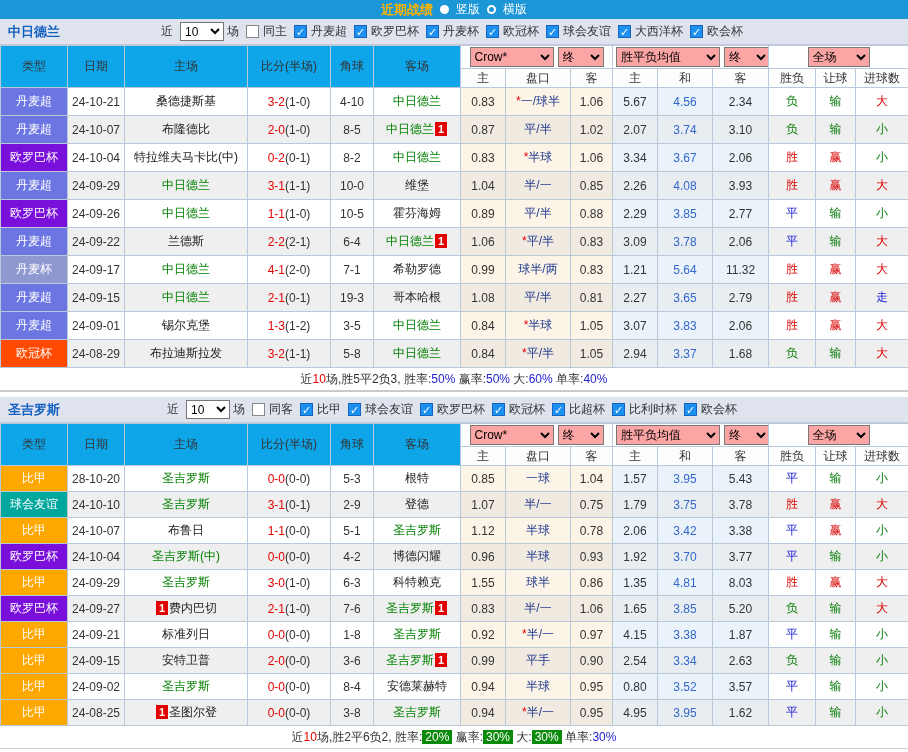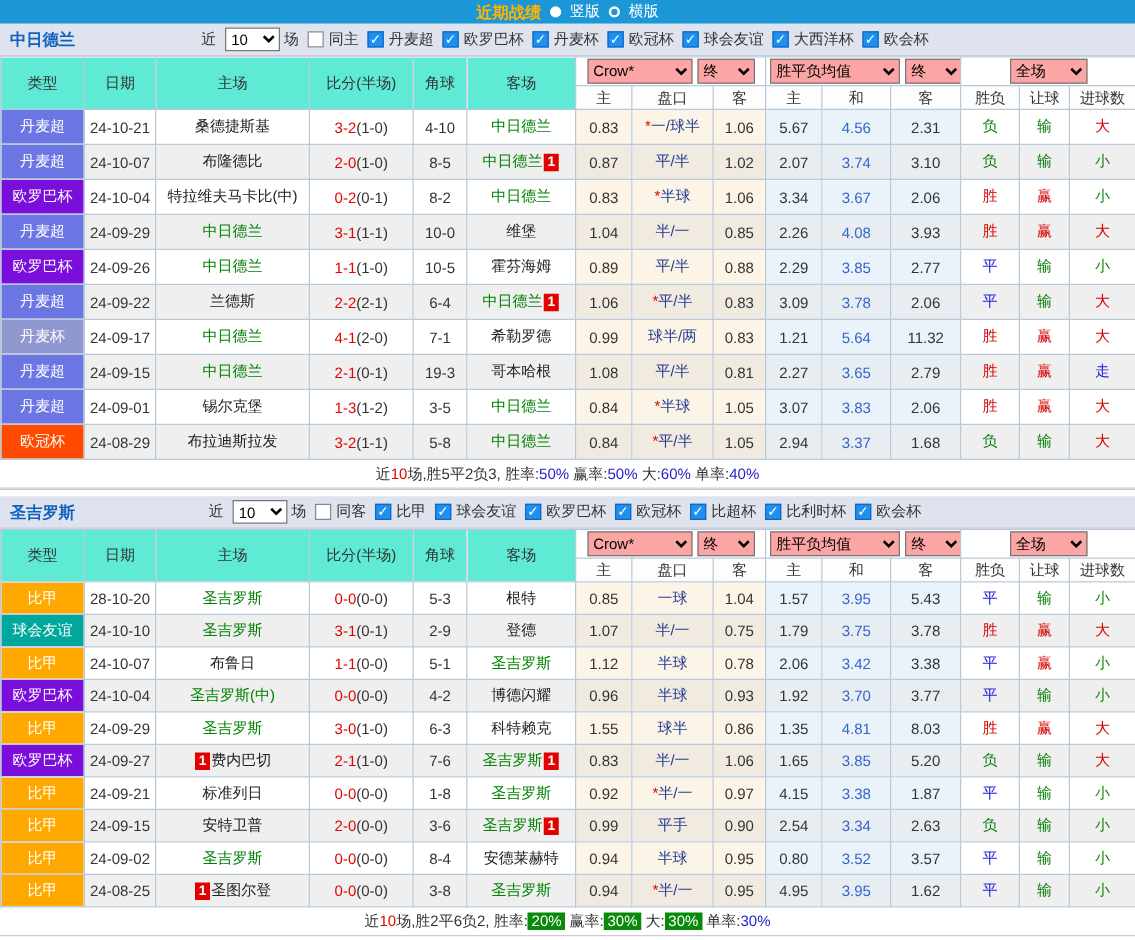--- a/index.html
+++ b/index.html
@@ -30,21 +30,21 @@
     font-size:11px; line-height:12px; cursor:pointer; margin-right:1px; vertical-align:-2px;
   }
   .cb.on  { background:#1e90f0; border:1px solid #1565c0; color:#fff; font-weight:bold; }
   .cb.off { background:#fff; border:1px solid #888; }
   .flabel { margin-right:4px; }
 
   table { border-collapse:collapse; table-layout:fixed; width:908px; }
   td { border:1px solid #b9c9da; text-align:center; overflow:hidden; white-space:nowrap; padding:0 1px; }
   thead .dd-row td { height:23px; background:#fff; }
   thead .sub-row td { height:19px; background:#fdfdfd; }
-  thead td.lh { background:#5eead4; }
+  thead td.lh { background:#0ea5e9; }
   thead select { height:20px; font-size:12px; border:1px solid #777; background:#fca5a5; margin:0 2px; }
 
   .t1 tbody td { height:28px; }
   .t2 tbody td { height:26px; }
   tbody tr:nth-child(odd) td { background:#fff; }
   tbody tr:nth-child(even) td { background:#efefef; }
   tbody tr:nth-child(odd) td.c-warm { background:#fbf4e7; }
   tbody tr:nth-child(even) td.c-warm { background:#f0eae0; }
   tbody tr:nth-child(odd) td.c-cool { background:#e9f3f9; }
   tbody tr:nth-child(even) td.c-cool { background:#e8edf1; }
@@ -154,21 +154,21 @@
           <td>24-10-21</td>
           <td><span class="tk">桑德捷斯基</span></td>
           <td><span class="ft">3-2</span><span class="ht">(1-0)</span></td>
           <td>4-10</td>
           <td><span class="tg">中日德兰</span></td>
           <td class="c-warm">0.83</td>
           <td class="c-warm"><span class="star">*</span><span class="hcp">一/球半</span></td>
           <td class="c-warm">1.06</td>
           <td class="c-cool">5.67</td>
           <td class="c-cool draw">4.56</td>
-          <td class="c-cool">2.31</td>
+          <td class="c-cool">2.34</td>
           <td style="color: rgb(10, 125, 10);">负</td>
           <td style="color: rgb(10, 125, 10);">输</td>
           <td style="color: rgb(216, 0, 0);">大</td>
         </tr>
         <tr>
           <td class="type">
             <div class="badge" style="background: rgb(107, 118, 227);">丹麦超</div>
           </td>
           <td>24-10-07</td>
           <td><span class="tk">布隆德比</span></td>

